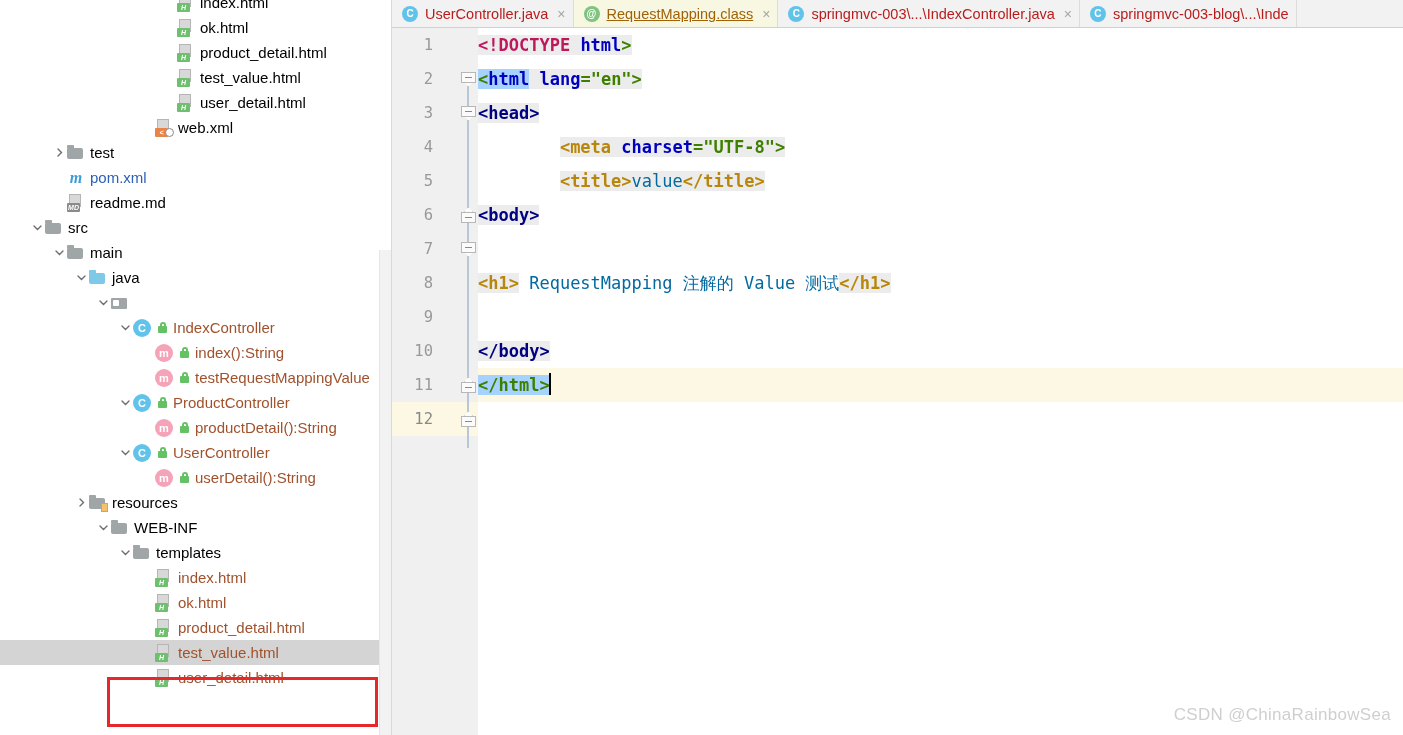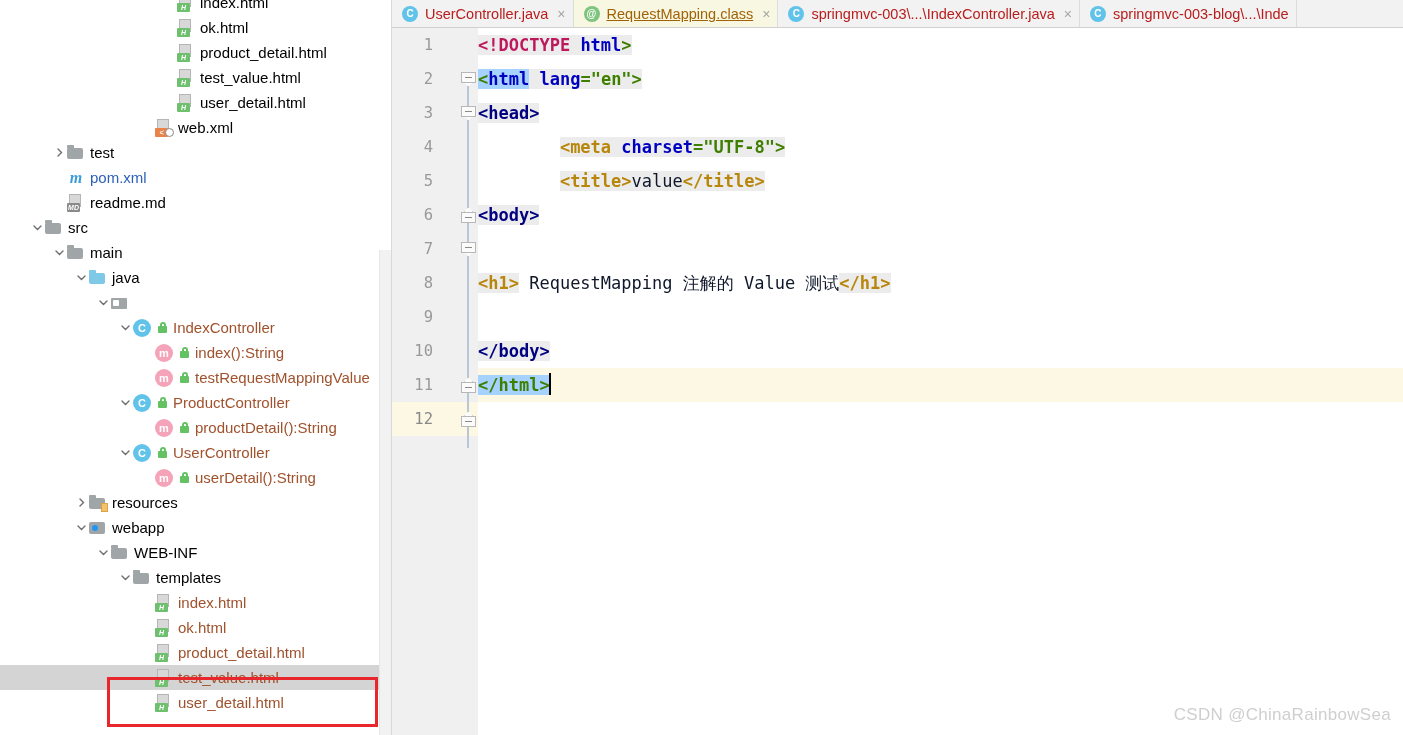--- a/index.html
+++ b/index.html
@@ -377,21 +377,21 @@
   }
   .code-line.cur {
     background:#fdf8e3;
   }
   .code-line > span { }
 
   .tok-doctype { color:#be185d; font-weight:bold; }
   .tok-tag     { color:#000080; font-weight:bold; }
   .tok-tagy    { color:#b8860b; font-weight:bold; }
   .tok-attr    { color:#0000c0; font-weight:bold; }
-  .tok-text    { color:#0f172a; }
+  .tok-text    { color:#0369a1; }
   .tok-green   { color:#3f7f00; font-weight:bold; }
   .hl-bg       { background:#ececec; }
   .hl-sel      { background:#a6d2ff; }
   .caret {
     display:inline-block;
     width:0;
     border-left:2px solid #000000;
     height:22px;
     vertical-align:-4px;
     margin-left:-1px;
@@ -590,30 +590,20 @@
           <span style="display:inline-block;flex:0 0 74px"></span>
           <span class="arrow">
             <svg width="11" height="11" viewBox="0 0 11 11">
               <path d="M4 2 L7.5 5.5 L4 9" fill="none" stroke="#6e6e6e" stroke-width="1.4" stroke-linecap="round"></path>
             </svg>
           </span>
           <span class="ic ic-folder ic-folder-badge">
             <i class="badge"></i>
           </span>
           <span class="lbl txt-plain">resources</span>
-        </div>
-        <div class="tree-row">
-          <span style="display:inline-block;flex:0 0 74px"></span>
-          <span class="arrow">
-            <svg width="11" height="11" viewBox="0 0 11 11">
-              <path d="M2 4 L5.5 7.5 L9 4" fill="none" stroke="#6e6e6e" stroke-width="1.4" stroke-linecap="round"></path>
-            </svg>
-          </span>
-          <span class="ic ic-webapp"></span>
-          <span class="lbl txt-plain">webapp</span>
         </div>
         <div class="tree-row">
           <span style="display:inline-block;flex:0 0 96px"></span>
           <span class="arrow">
             <svg width="11" height="11" viewBox="0 0 11 11">
               <path d="M2 4 L5.5 7.5 L9 4" fill="none" stroke="#6e6e6e" stroke-width="1.4" stroke-linecap="round"></path>
             </svg>
           </span>
           <span class="ic ic-folder"></span>
           <span class="lbl txt-plain">WEB-INF</span>

